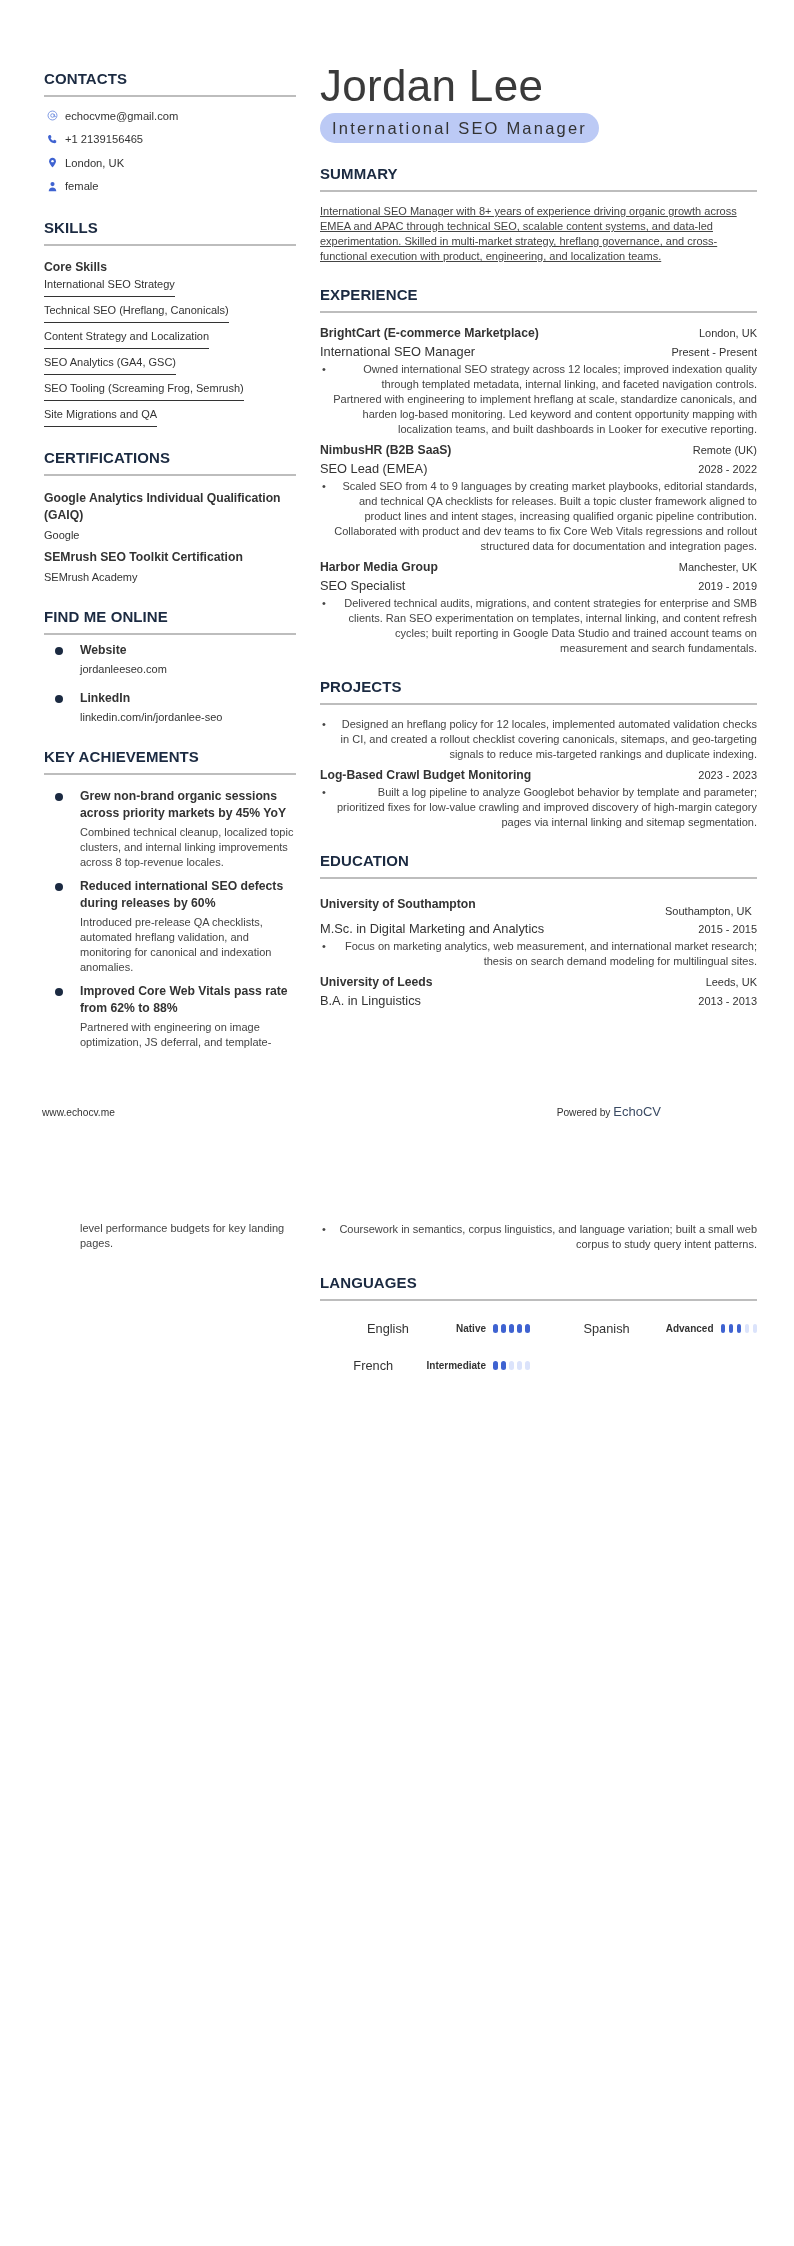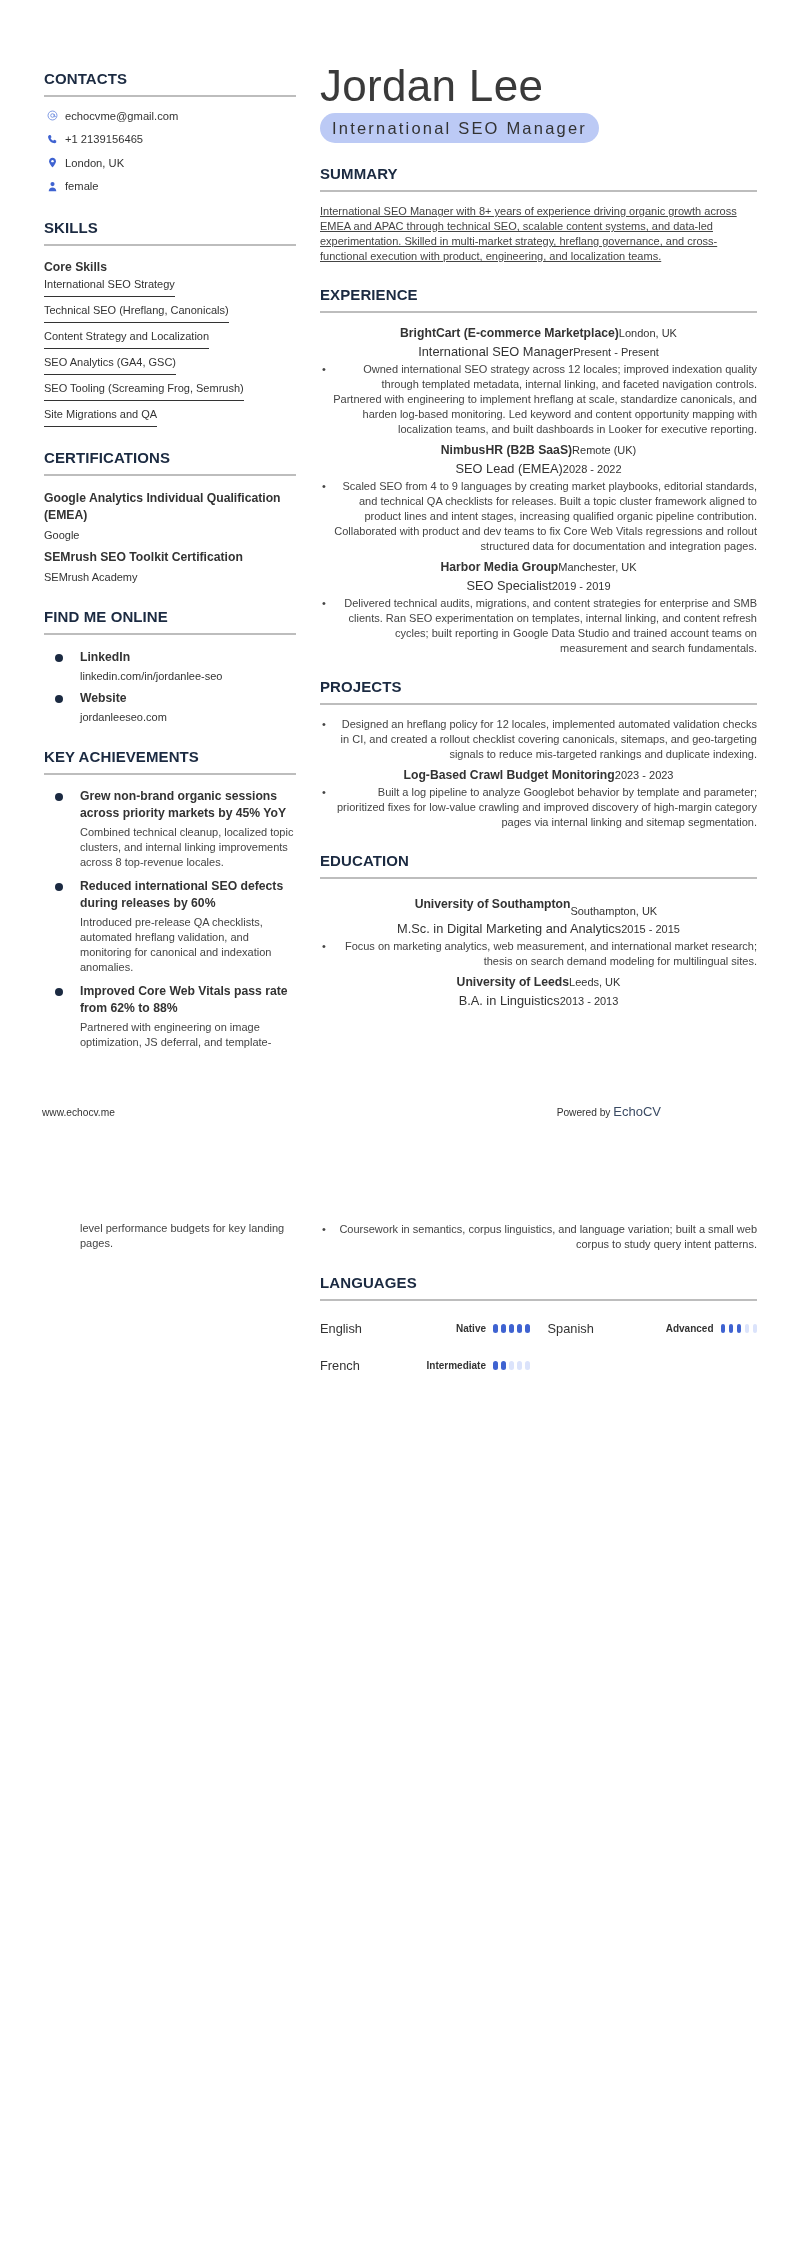--- a/index.html
+++ b/index.html
@@ -38,32 +38,32 @@
   .ach-title { font-size: 12.2px; font-weight: bold; color: #333; line-height: 17px; }
   .ach-desc { font-size: 11px; color: #444; margin-top: 3px; line-height: 15px; }
 
   
   .name { font-size: 44px; color: #3a3a3a; font-weight: normal; line-height: 48px; letter-spacing: 0.3px; }
   .title-pill { display: inline-block; background: #bccaf5; color: #333; font-size: 16.5px; letter-spacing: 2.2px; border-radius: 16px; padding: 5px 12px 5px 12px; line-height: 20px; }
 
   .summary { font-size: 11px; line-height: 15px; color: #444; margin-top: 12px; text-decoration: underline; }
 
   
-  .entry-row { display: flex; justify-content: center; align-items: baseline; }
+  .entry-row { display: flex; justify-content: space-between; align-items: baseline; }
   .entry-org { font-size: 12.2px; font-weight: bold; color: #333; line-height: 17px; }
   .entry-loc { font-size: 11px; color: #333; text-align: right; line-height: 15px; }
   .entry-role { font-size: 12.8px; color: #333; line-height: 19px; }
   .entry-date { font-size: 11px; color: #333; line-height: 15px; }
   .entry-bullets { list-style: none; margin-top: 1px; }
   .entry-bullets li { position: relative; padding-left: 12px; font-size: 11px; line-height: 15px; color: #444; text-align: right; }
   .entry-bullets li::before { content: "•"; position: absolute; left: 2px; top: 0; }
 
   
   .lang-grid { display: grid; grid-template-columns: 1fr 1fr; column-gap: 18px; row-gap: 22px; margin-top: 20px; }
-  .lang { display: flex; align-items: center; }
+  .lang { display: flex; align-items: center; text-align: center; }
   .lang-name { font-size: 12.8px; color: #333; flex: 1; }
   .lang-level { font-size: 10px; font-weight: bold; color: #333; margin-right: 7px; }
   .lang-dots { display: flex; gap: 3.5px; }
   .lang-dots span { width: 4.5px; height: 9px; border-radius: 2.5px; background: #dbe3fb; }
   .lang-dots span.on { background: #3f63d1; }
 
   .footer { position: absolute; font-size: 10.2px; color: #333; }
   .footer .brand { font-size: 13px; color: #3a4a63; }
 </style>
 </head>
@@ -125,41 +125,41 @@
       <div class="skill-wrap"><span class="skill">Content Strategy and Localization</span></div>
       <div class="skill-wrap"><span class="skill">SEO Analytics (GA4, GSC)</span></div>
       <div class="skill-wrap"><span class="skill">SEO Tooling (Screaming Frog, Semrush)</span></div>
       <div class="skill-wrap"><span class="skill">Site Migrations and QA</span></div>
     </div>
 
     <div style="margin-top:22px;">
       <div class="sec-title">CERTIFICATIONS</div>
       <div class="sec-rule"></div>
       <div style="margin-top:14px;">
-        <div class="cert-name">Google Analytics Individual Qualification (EMEA)</div>
+        <div class="cert-name">Google Analytics Individual Qualification (GAIQ)</div>
         <div class="cert-org">Google</div>
       </div>
       <div style="margin-top:7px;">
         <div class="cert-name">SEMrush SEO Toolkit Certification</div>
         <div class="cert-org">SEMrush Academy</div>
       </div>
     </div>
 
     <div style="margin-top:24px;">
       <div class="sec-title">FIND ME ONLINE</div>
       <div class="sec-rule"></div>
+      <div class="dot-item" style="margin-top:7px;">
+        <span class="dot"></span>
+        <div class="online-label">Website</div>
+        <div class="online-val">jordanleeseo.com</div>
+      </div>
       <div class="dot-item" style="margin-top:14px;">
         <span class="dot"></span>
         <div class="online-label">LinkedIn</div>
         <div class="online-val">linkedin.com/in/jordanlee-seo</div>
-      </div>
-      <div class="dot-item" style="margin-top:7px;">
-        <span class="dot"></span>
-        <div class="online-label">Website</div>
-        <div class="online-val">jordanleeseo.com</div>
       </div>
     </div>
 
     <div style="margin-top:24px;">
       <div class="sec-title">KEY ACHIEVEMENTS</div>
       <div class="sec-rule"></div>
       <div class="dot-item" style="margin-top:13px;">
         <span class="dot"></span>
         <div class="ach-title">Grew non-brand organic sessions across priority markets by 45% YoY</div>
         <div class="ach-desc">Combined technical cleanup, localized topic clusters, and internal linking improvements across 8 top-revenue locales.</div>

